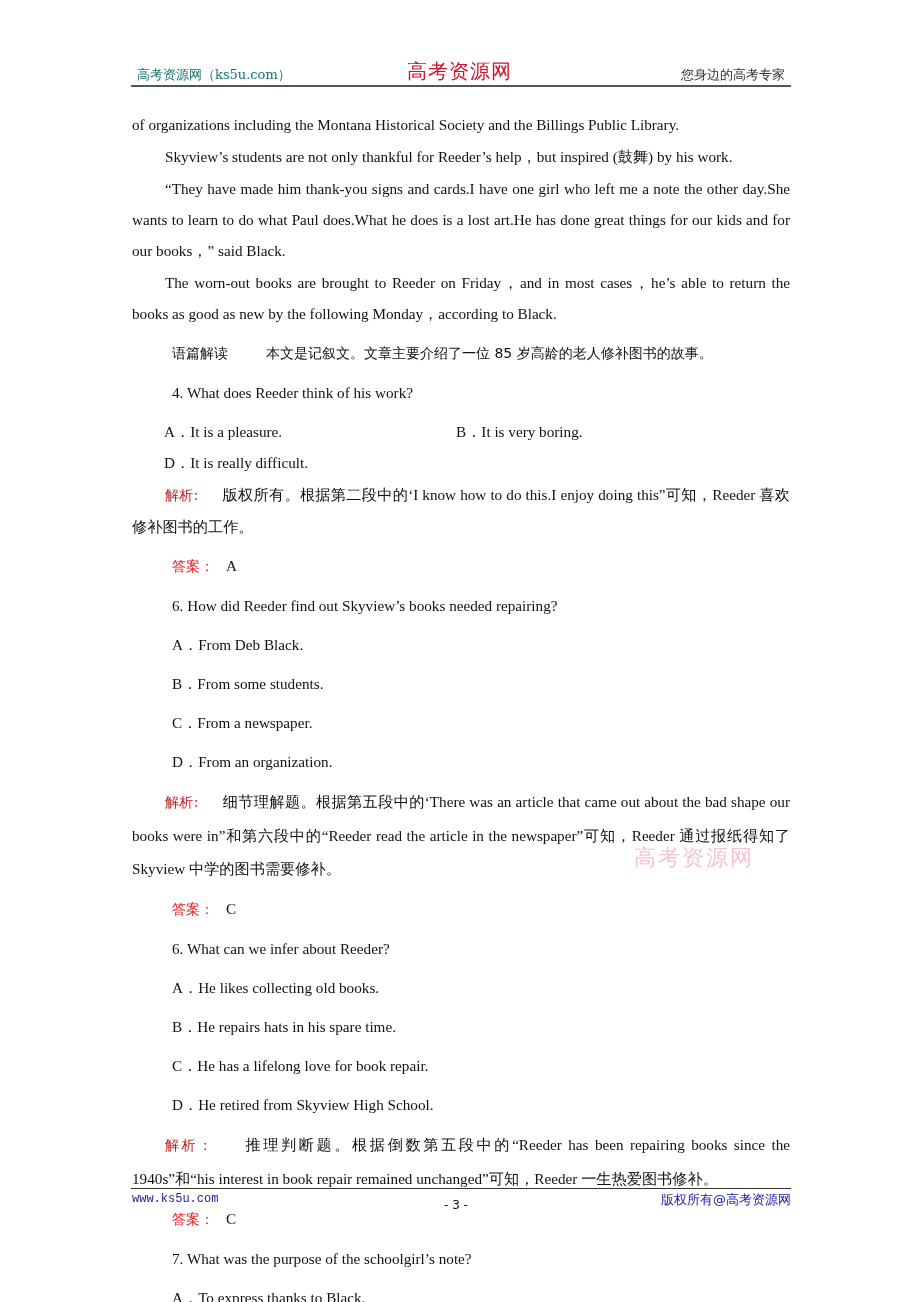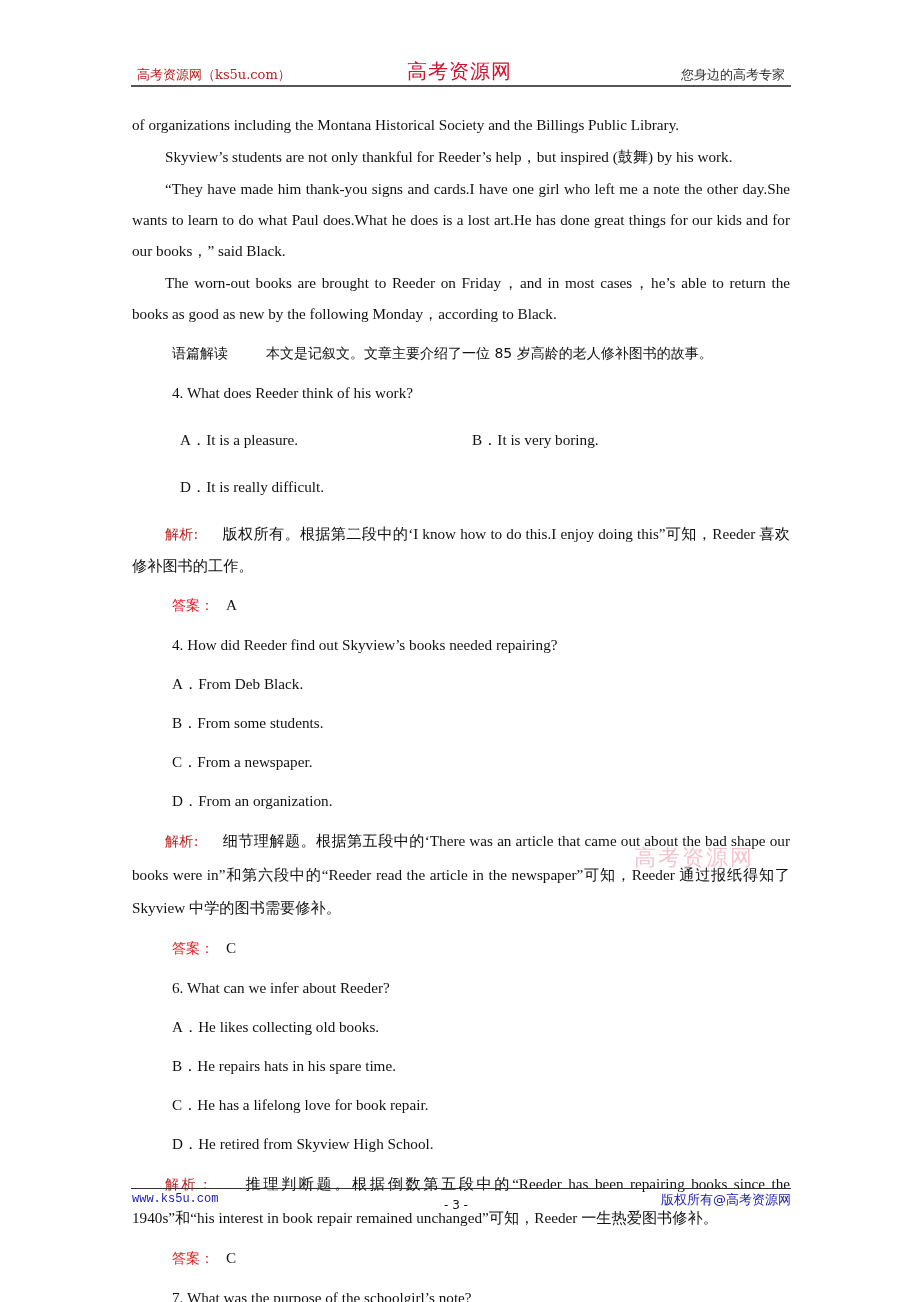--- a/index.html
+++ b/index.html
@@ -1,31 +1,31 @@
 <!DOCTYPE html>
 <html><head>
 <meta charset="utf-8">
 <style>
   html, body { margin: 0; padding: 0; background: #ffffff; }
   body { width: 920px; height: 1302px; position: relative; overflow: hidden;
          font-family: "Liberation Serif", "DejaVu Serif", serif; color: #111; }
   .header { position: absolute; left: 131px; top: 58px; width: 660px; height: 28px; }
-  .header-left { position: absolute; left: 6px; top: 8px; font-size: 13px; color: #b91c1c;
+  .header-left { position: absolute; left: 6px; top: 8px; font-size: 13px; color: #0f766e;
                  font-family: "DejaVu Serif", serif; }
   .header-logo { position: absolute; left: 276px; top: 0px; font-size: 20px; color: #d4102a;
                  font-family: "DejaVu Serif", serif; letter-spacing: 1px; font-weight: normal; }
   .header-right { position: absolute; right: 6px; top: 8px; font-size: 13px; color: #333;
                   font-family: "DejaVu Sans", sans-serif; }
   .header-rule { position: absolute; left: 131px; top: 85px; width: 660px; height: 0;
                  border-top: 2px solid #555; }
   .content { position: absolute; left: 131px; top: 108px; width: 660px; font-size: 15.2px; line-height: 31px; }
   .p { margin: 1px; text-align: justify; }
   .indent { text-indent: 33px; }
   .line { margin: 8px; padding-left: 33px; white-space: nowrap; }
-  .opt-row { display: flex; padding-left: 33px; margin: 16px; }
+  .opt-row { display: flex; padding-left: 33px; margin: 0; }
   .opt-row .half { width: 292px; }
   .label-blue { color: #b91c1c; font-family: "DejaVu Sans", sans-serif; font-size: 14px; }
   .label-red { color: #e8191f; font-family: "DejaVu Sans", sans-serif; font-size: 14px; }
   .label-black { font-family: "DejaVu Sans", sans-serif; font-size: 14px; }
   .gap { display: inline-block; width: 30px; }
   .cn { font-family: "DejaVu Sans", sans-serif; font-size: 14px; }
   .watermark { position: absolute; left: 634px; top: 843px; font-size: 22px; color: #f2b5c4;
                font-family: "DejaVu Serif", serif; opacity: 0.8; letter-spacing: 2px; }
   .footer-rule { position: absolute; left: 131px; top: 1188px; width: 660px; border-top: 1px solid #333; }
   .footer-left { position: absolute; left: 132px; top: 1192px; font-size: 12px; color: #1a1ab0;
@@ -63,21 +63,21 @@
   <div class="opt-row">
     <span>D．It is really difficult.</span>
   </div>
   <p class="p indent">
     <span class="label-blue">解析:</span><span class="gap" style="width:24px"></span><span>版权所有。根据第二段中的‘I know how to do this.I enjoy doing this”可知，Reeder 喜欢修补图书的工作。</span>
   </p>
   <p class="line">
     <span class="label-red">答案：</span><span class="gap" style="width:12px"></span><span>A</span>
   </p>
 
-  <p class="line">4. How did Reeder find out Skyview’s books needed repairing?</p>
+  <p class="line">6. How did Reeder find out Skyview’s books needed repairing?</p>
   <p class="line">A．From Deb Black.</p>
   <p class="line">B．From some students.</p>
   <p class="line">C．From a newspaper.</p>
   <p class="line">D．From an organization.</p>
   <p class="p indent" style="line-height:33px">
     <span class="label-blue">解析:</span><span class="gap" style="width:24px"></span><span>细节理解题。根据第五段中的‘There was an article that came out about the bad shape our books were in”和第六段中的“Reeder read the article in the newspaper”可知，Reeder 通过报纸得知了 Skyview 中学的图书需要修补。</span>
   </p>
   <p class="line">
     <span class="label-red">答案：</span><span class="gap" style="width:12px"></span><span>C</span>
   </p>

